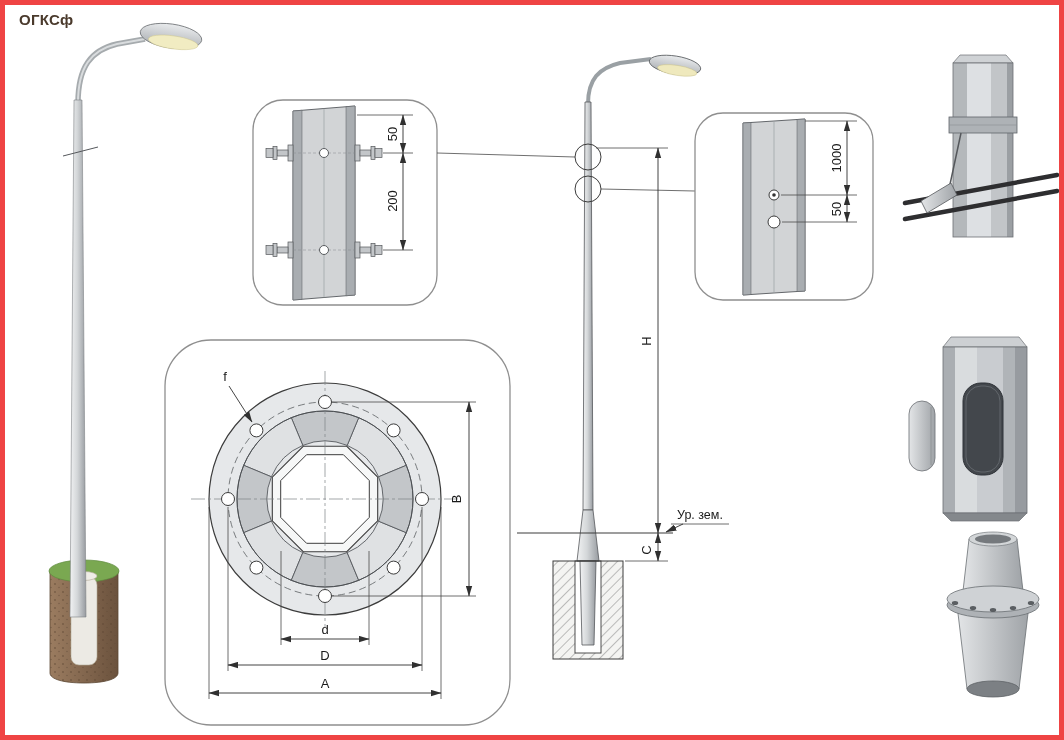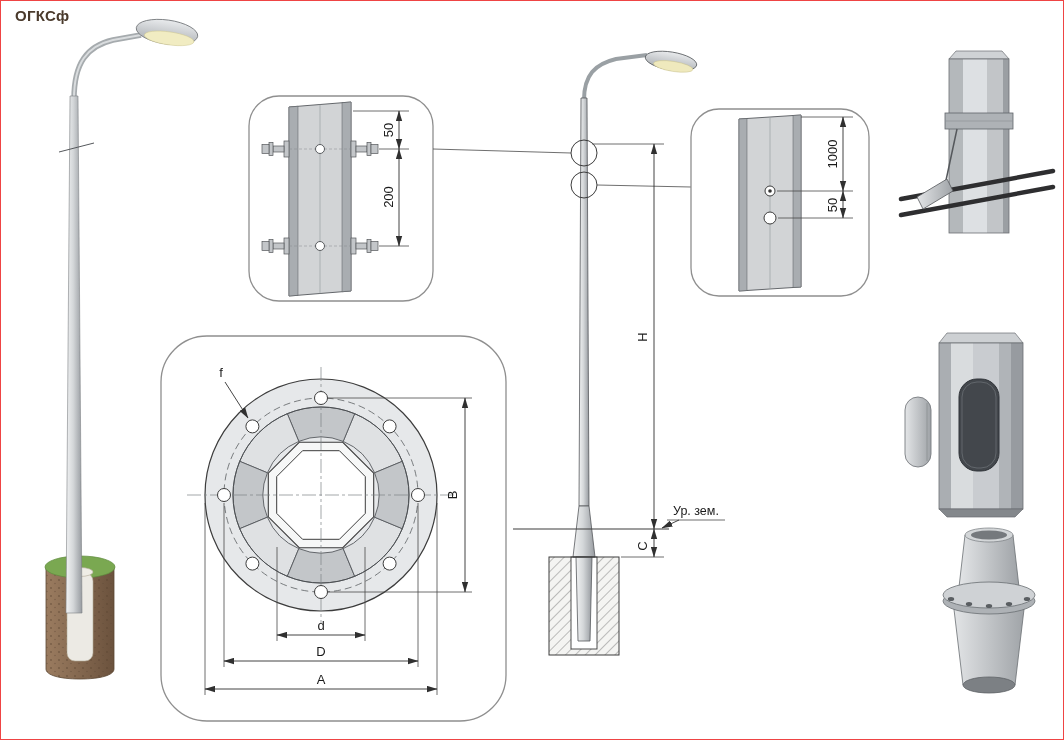--- a/index.html
+++ b/index.html
@@ -1,18 +1,18 @@
 <!DOCTYPE html>
 <html><head>
 <meta charset="utf-8">
 <style>
   html,body{margin:0;padding:0;background:#ffffff;}
   .stage{
     position:relative;width:1064px;height:740px;background:#ffffff;
-    border:1px solid #ef4444;box-sizing:border-box;overflow:hidden;
+    border:5px solid #ef4444;box-sizing:border-box;overflow:hidden;
     font-family:"Liberation Sans", sans-serif;
   }
   .title{
     position:absolute;left:14px;top:6px;font-size:15px;font-weight:bold;
     color:#4a3a2c;letter-spacing:.3px;
   }
   svg.draw{position:absolute;left:0;top:0;}
   .thin{stroke:#4a4a4a;stroke-width:.8;fill:none;}
   .dim{stroke:#303030;stroke-width:.9;fill:none;}
   .box{fill:#ffffff;stroke:#8f8f8f;stroke-width:1.3;}

